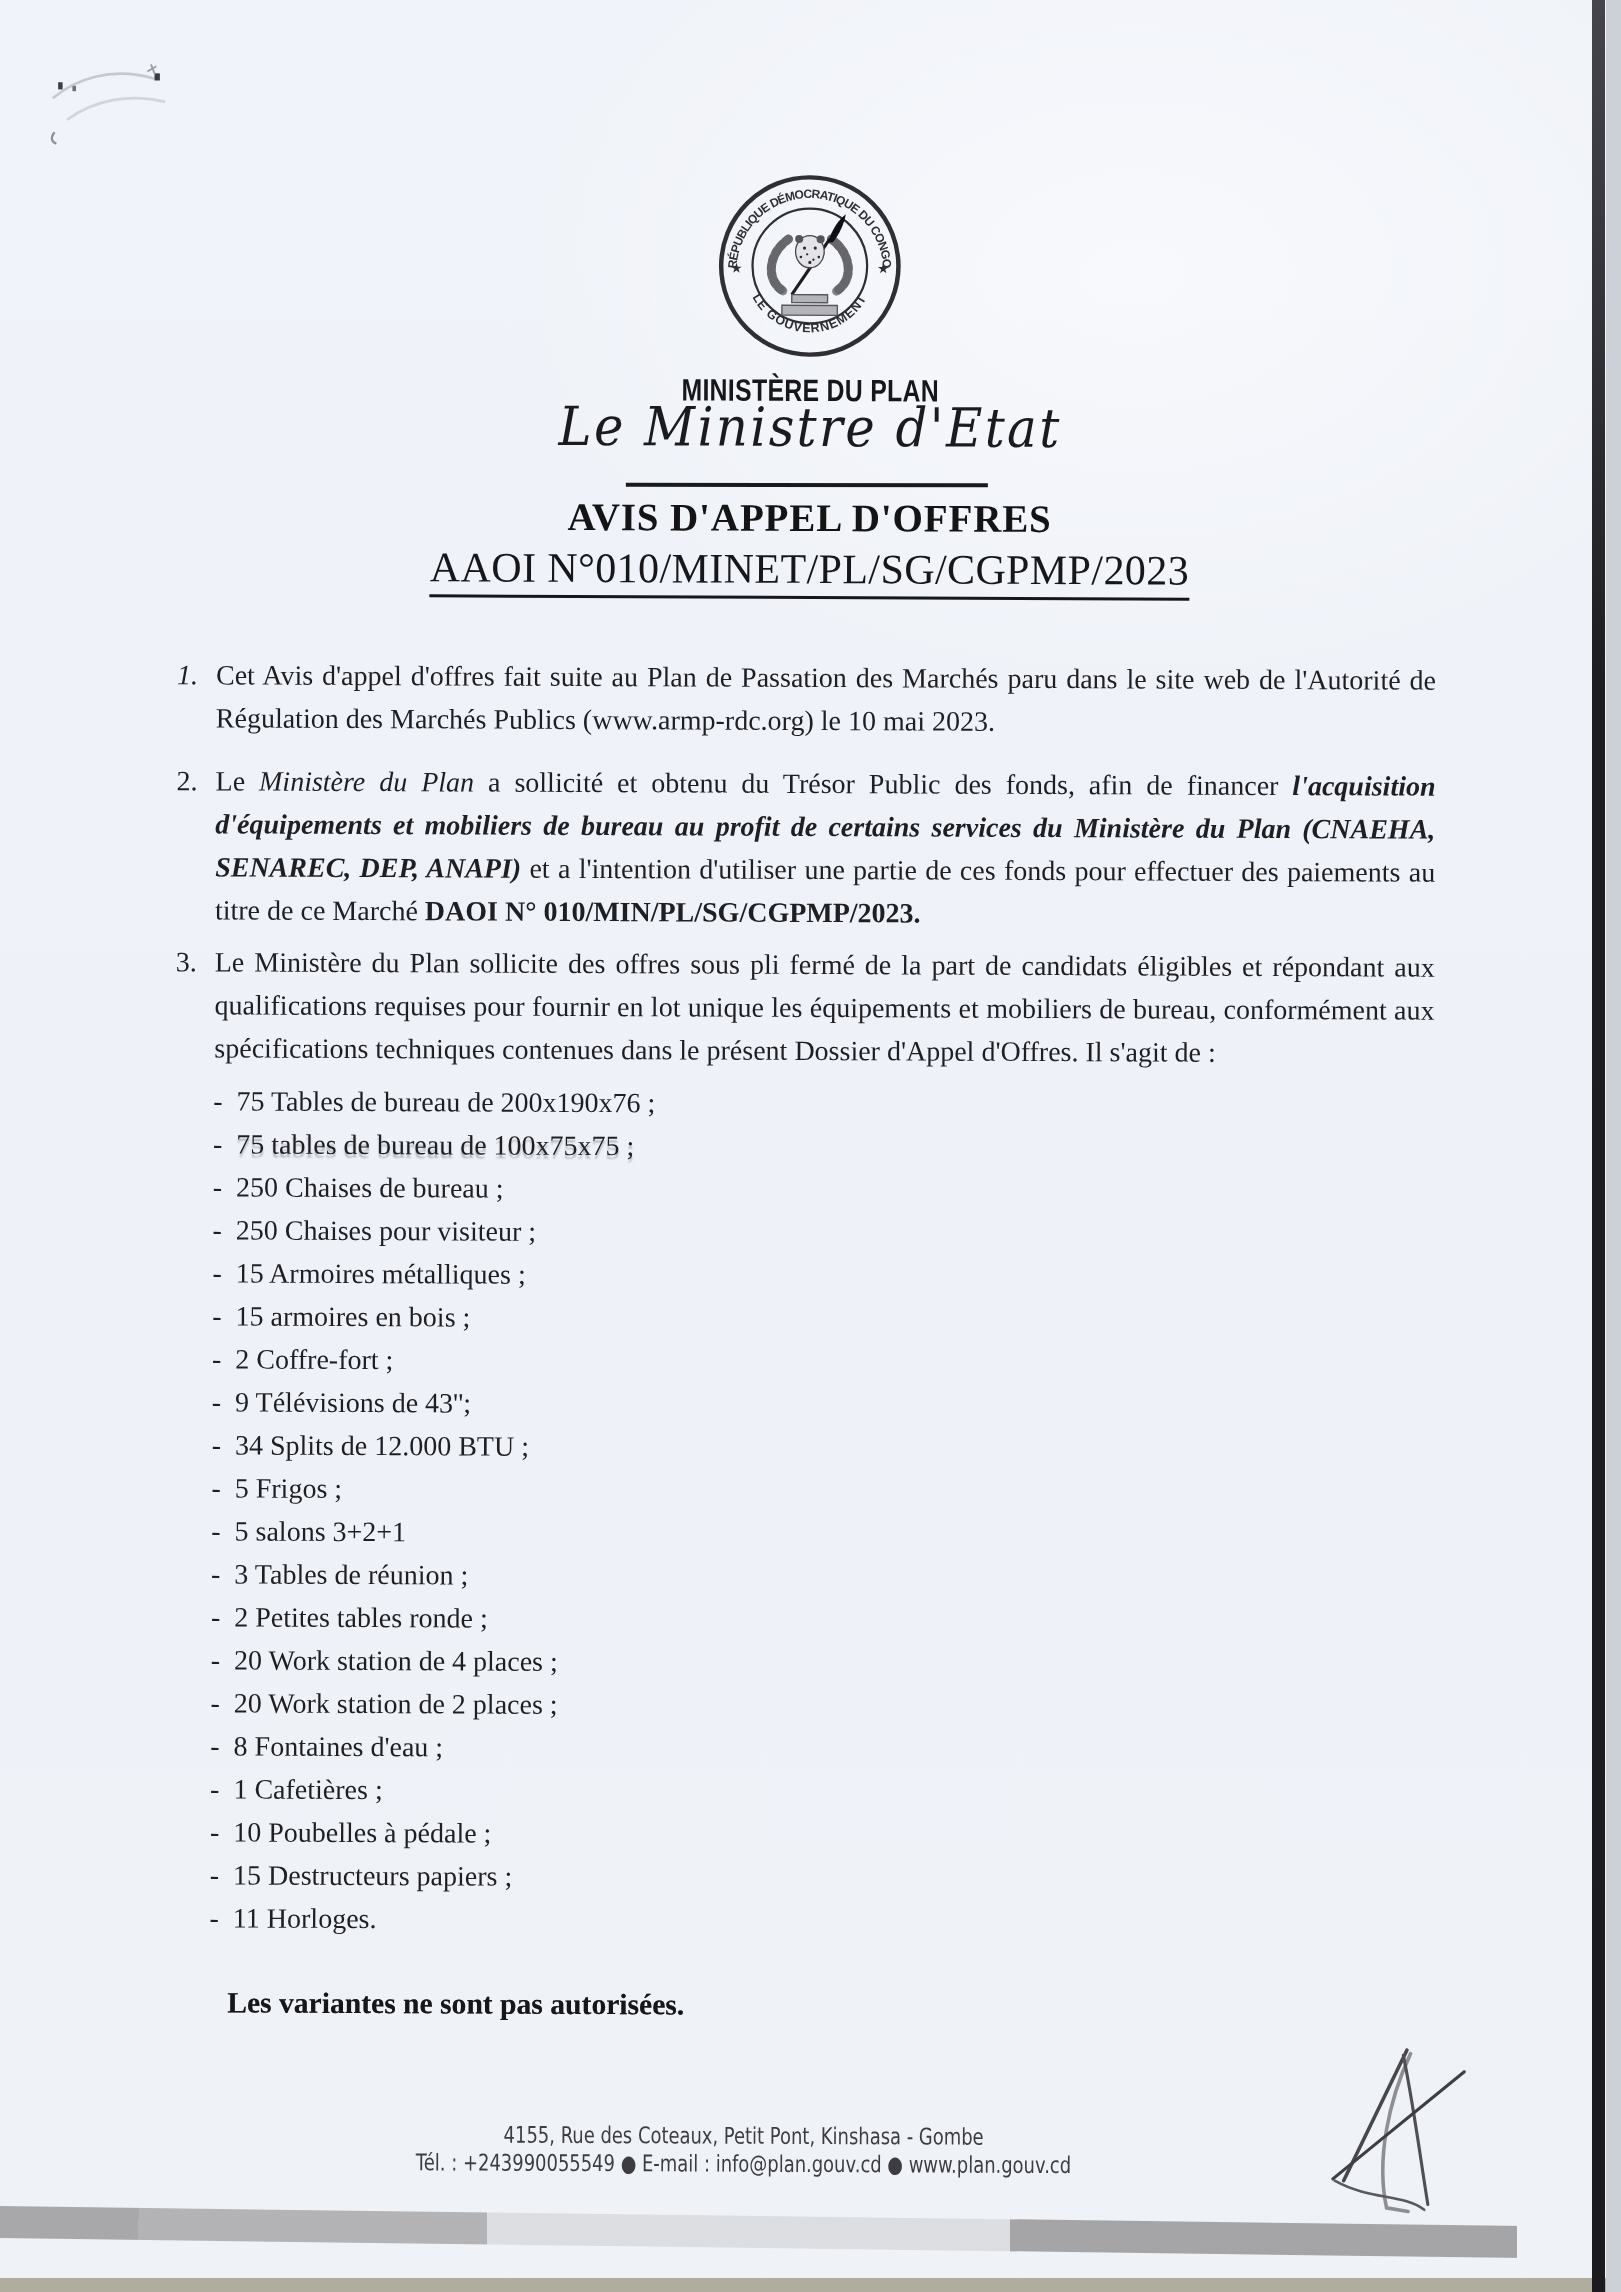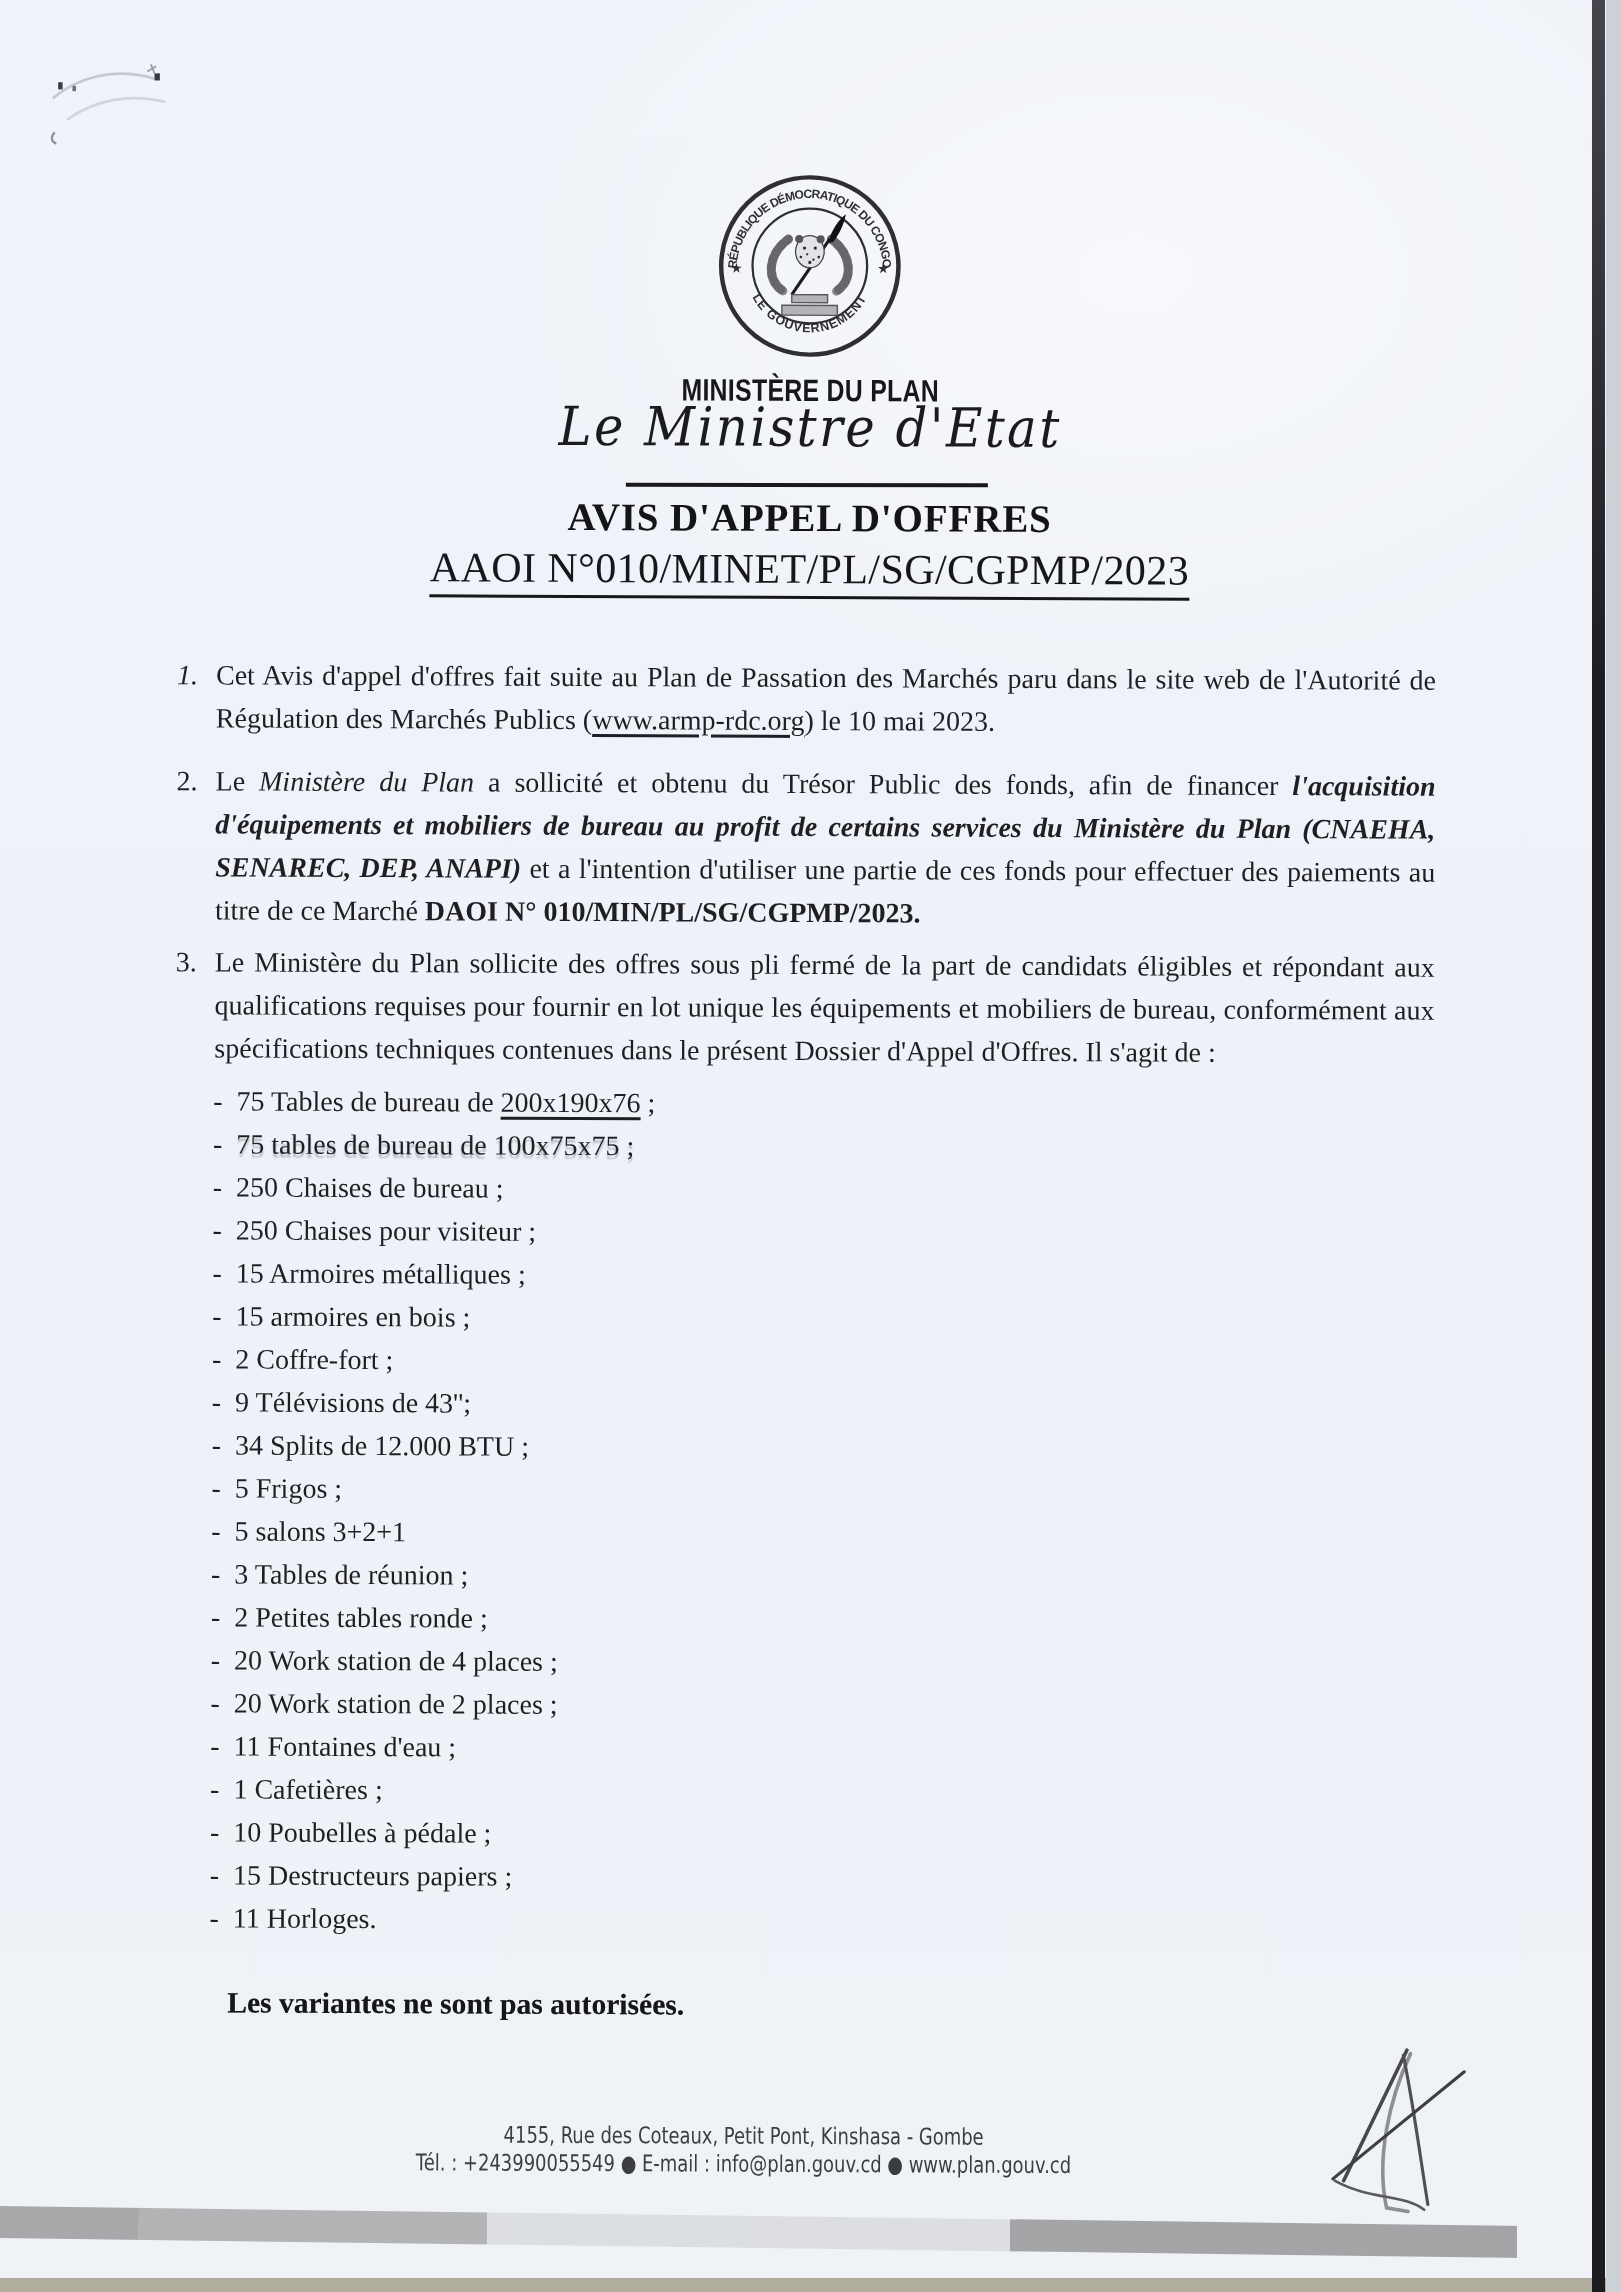--- a/index.html
+++ b/index.html
@@ -49,21 +49,21 @@
   .para-num{flex:none;width:39px;}
   .para-num.italic{font-style:italic;}
   .para-body{flex:1;text-align:justify;}
   .p-gap-1{margin-bottom:19.7px;}
   .p-gap-2{margin-bottom:9px;}
   .p-gap-3{margin-bottom:16px;}
   .seg-plain{}
   .seg-italic{font-style:italic;}
   .seg-bold{font-weight:bold;}
   .seg-bolditalic{font-weight:bold;font-style:italic;}
-  .seg-underline{text-decoration:underline;text-decoration-thickness:2.7px;text-underline-offset:5.4px;}
+  .seg-underline{text-decoration-thickness:2.7px;text-underline-offset:5.4px;}
   .seg-ghost{text-shadow:0 3.6px 1.8px rgba(25,25,40,.28);}
 
   .items{margin:0;padding:0;list-style:none;}
   .item{display:flex;align-items:flex-start;height:43px;font-size:28px;line-height:32px;}
   .item-bullet{flex:none;width:19.7px;margin-left:38px;}
   .item-text{margin-left:3.6px;}
 
   .note{
     margin-top:41px;margin-left:56px;
     font-weight:bold;font-size:29.6px;color:#17171a;
@@ -234,21 +234,21 @@
         <li class="item">
           <span class="item-bullet">-</span>
           <span class="item-text"><span class="seg-plain">20 Work station de 4 places ;</span></span>
         </li>
         <li class="item">
           <span class="item-bullet">-</span>
           <span class="item-text"><span class="seg-plain">20 Work station de 2 places ;</span></span>
         </li>
         <li class="item">
           <span class="item-bullet">-</span>
-          <span class="item-text"><span class="seg-plain">11 Fontaines d'eau ;</span></span>
+          <span class="item-text"><span class="seg-plain">8 Fontaines d'eau ;</span></span>
         </li>
         <li class="item">
           <span class="item-bullet">-</span>
           <span class="item-text"><span class="seg-plain">1 Cafetières ;</span></span>
         </li>
         <li class="item">
           <span class="item-bullet">-</span>
           <span class="item-text"><span class="seg-plain">10 Poubelles à pédale ;</span></span>
         </li>
         <li class="item">

